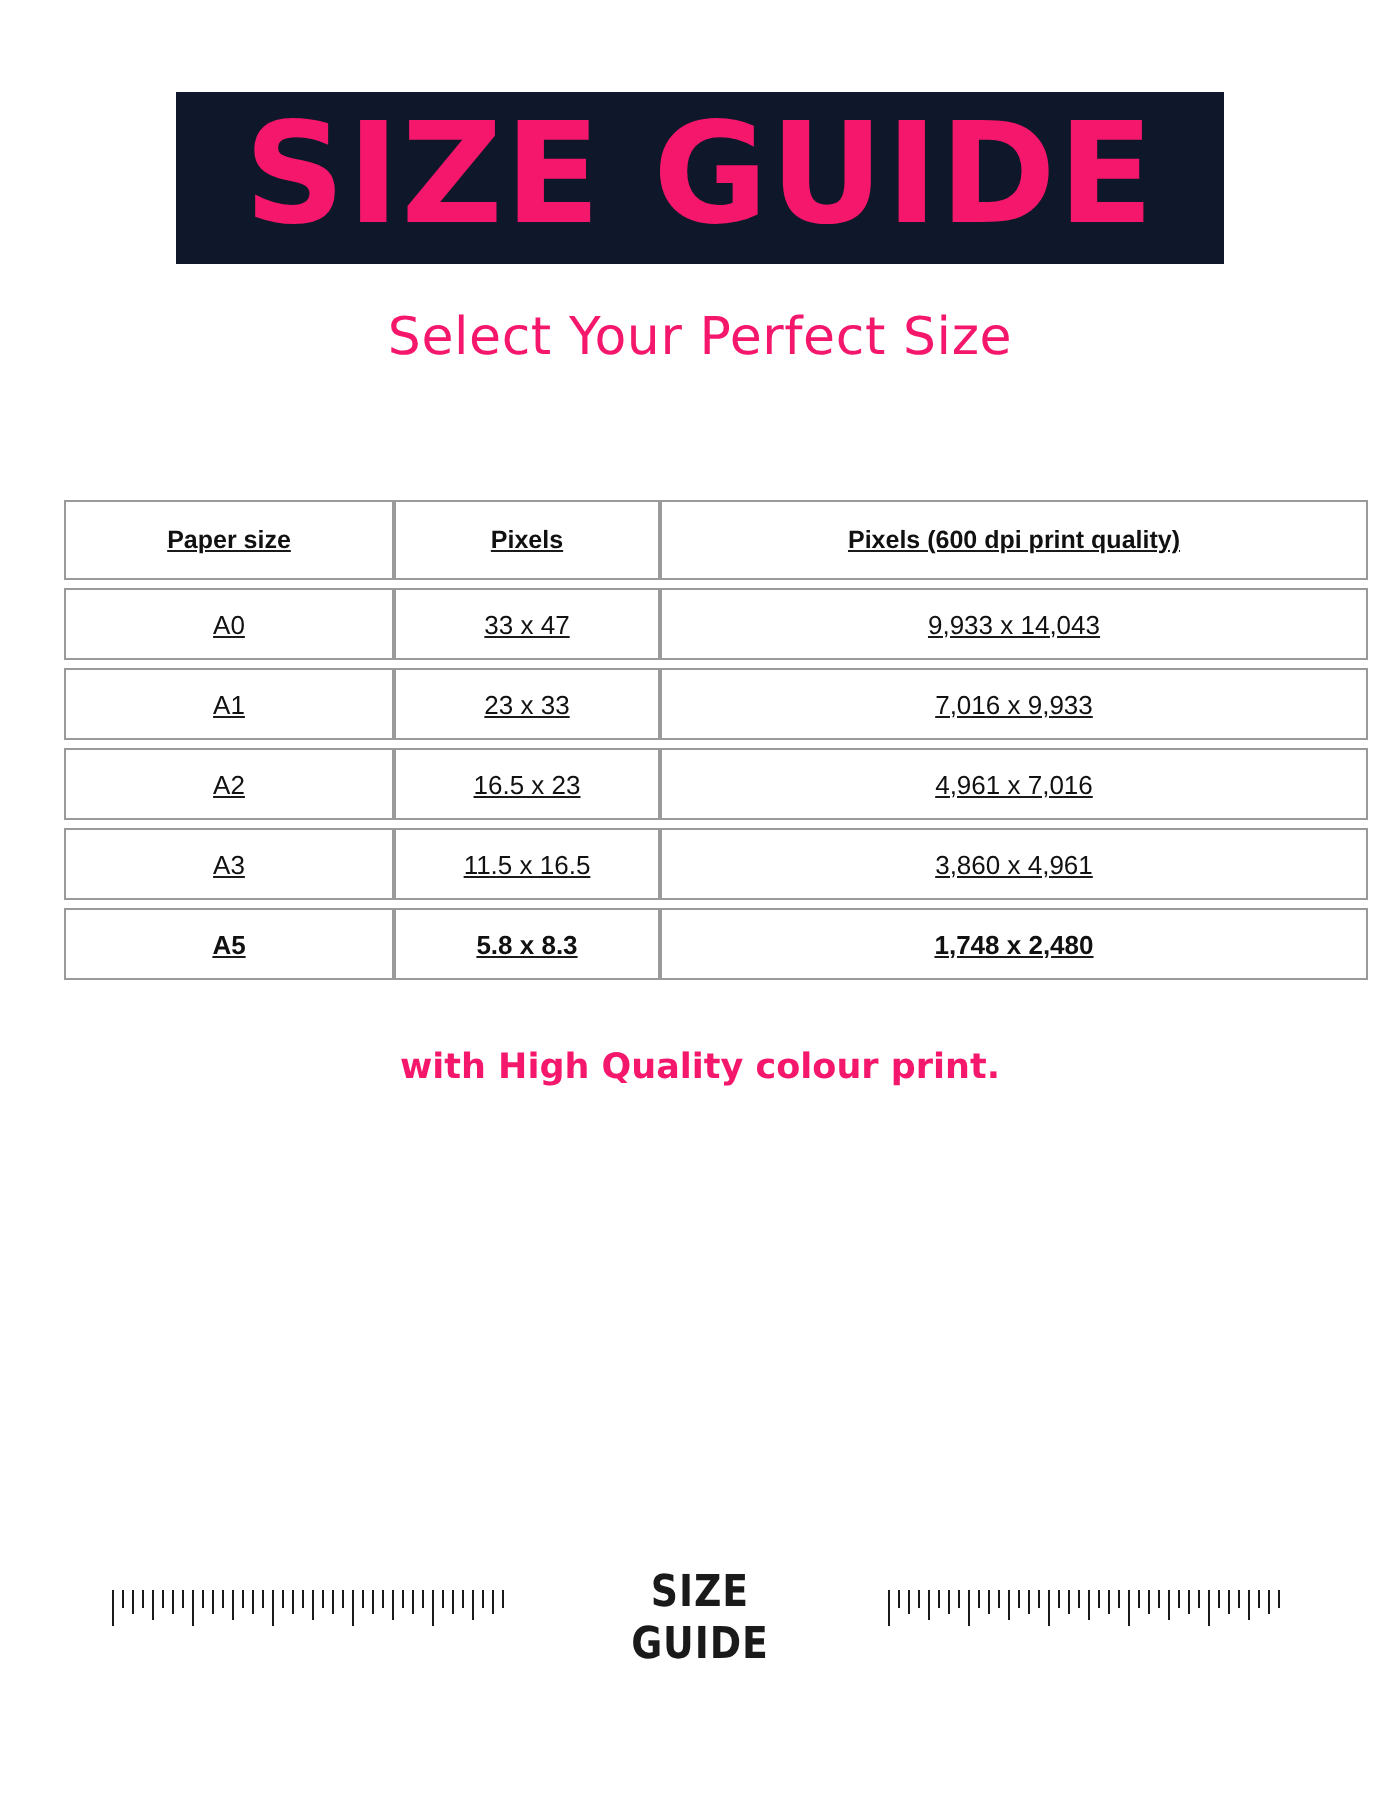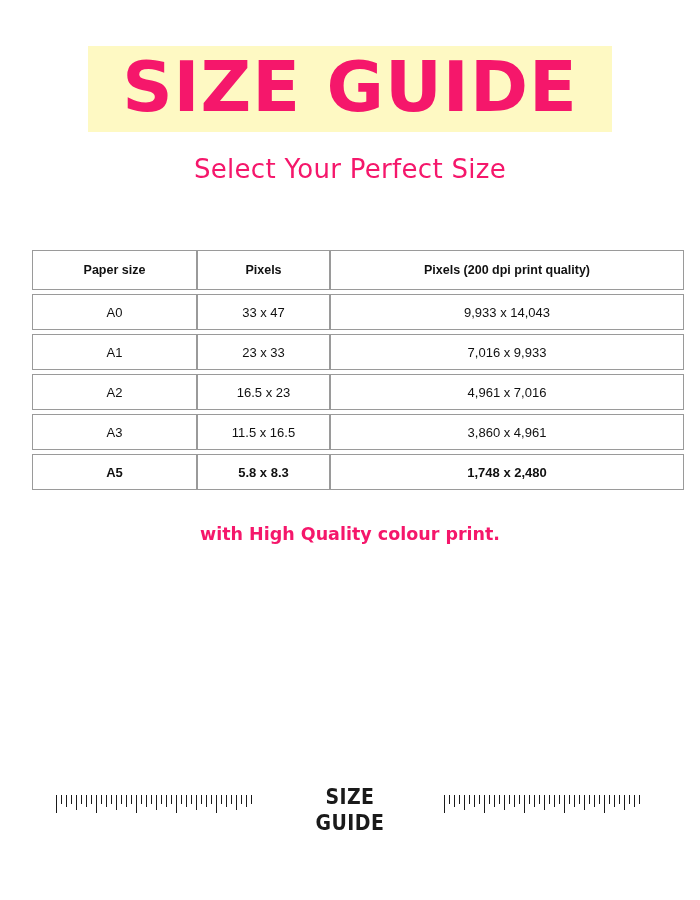--- a/index.html
+++ b/index.html
@@ -16,21 +16,21 @@
     position: relative;
   }
 
   
   .header-wrap {
     padding-top: 46px;
     text-align: center;
   }
   .title-band {
     display: inline-block;
-    background: #fef9c3;
+    background: #0f172a;
     padding: 6px 34px 10px 34px;
     line-height: 1;
   }
   .title-text {
     font-family: "DejaVu Sans", sans-serif;
     font-weight: 700;
     font-size: 70px;
     letter-spacing: 1px;
     color: #f5176b;
     line-height: 1;
@@ -42,20 +42,21 @@
     font-size: 26px;
     color: #f5176b;
     font-weight: 400;
     letter-spacing: 0.3px;
   }
 
   
   .table-wrap {
     margin: 62px auto 0 auto;
     width: 636px;
+    text-decoration: underline;
   }
   table.size-table {
     width: 100%;
     border-collapse: separate;
     border-spacing: 0 4px;
     table-layout: fixed;
   }
   table.size-table td, table.size-table th {
     border: 1px solid #9a9a9a;
     text-align: center;
@@ -141,21 +142,21 @@
   <table class="size-table">
     <colgroup>
       <col class="col-a">
         <col class="col-b">
         <col class="col-c">
     </colgroup>
     <thead>
       <tr>
         <th>Paper size</th>
         <th>Pixels</th>
-        <th>Pixels (200 dpi print quality)</th>
+        <th>Pixels (600 dpi print quality)</th>
       </tr>
     </thead>
     <tbody id="table-body">
         <tr>
           <td>A0</td>
           <td>33 x 47</td>
           <td>9,933 x 14,043</td>
         </tr>
         <tr>
           <td>A1</td>

